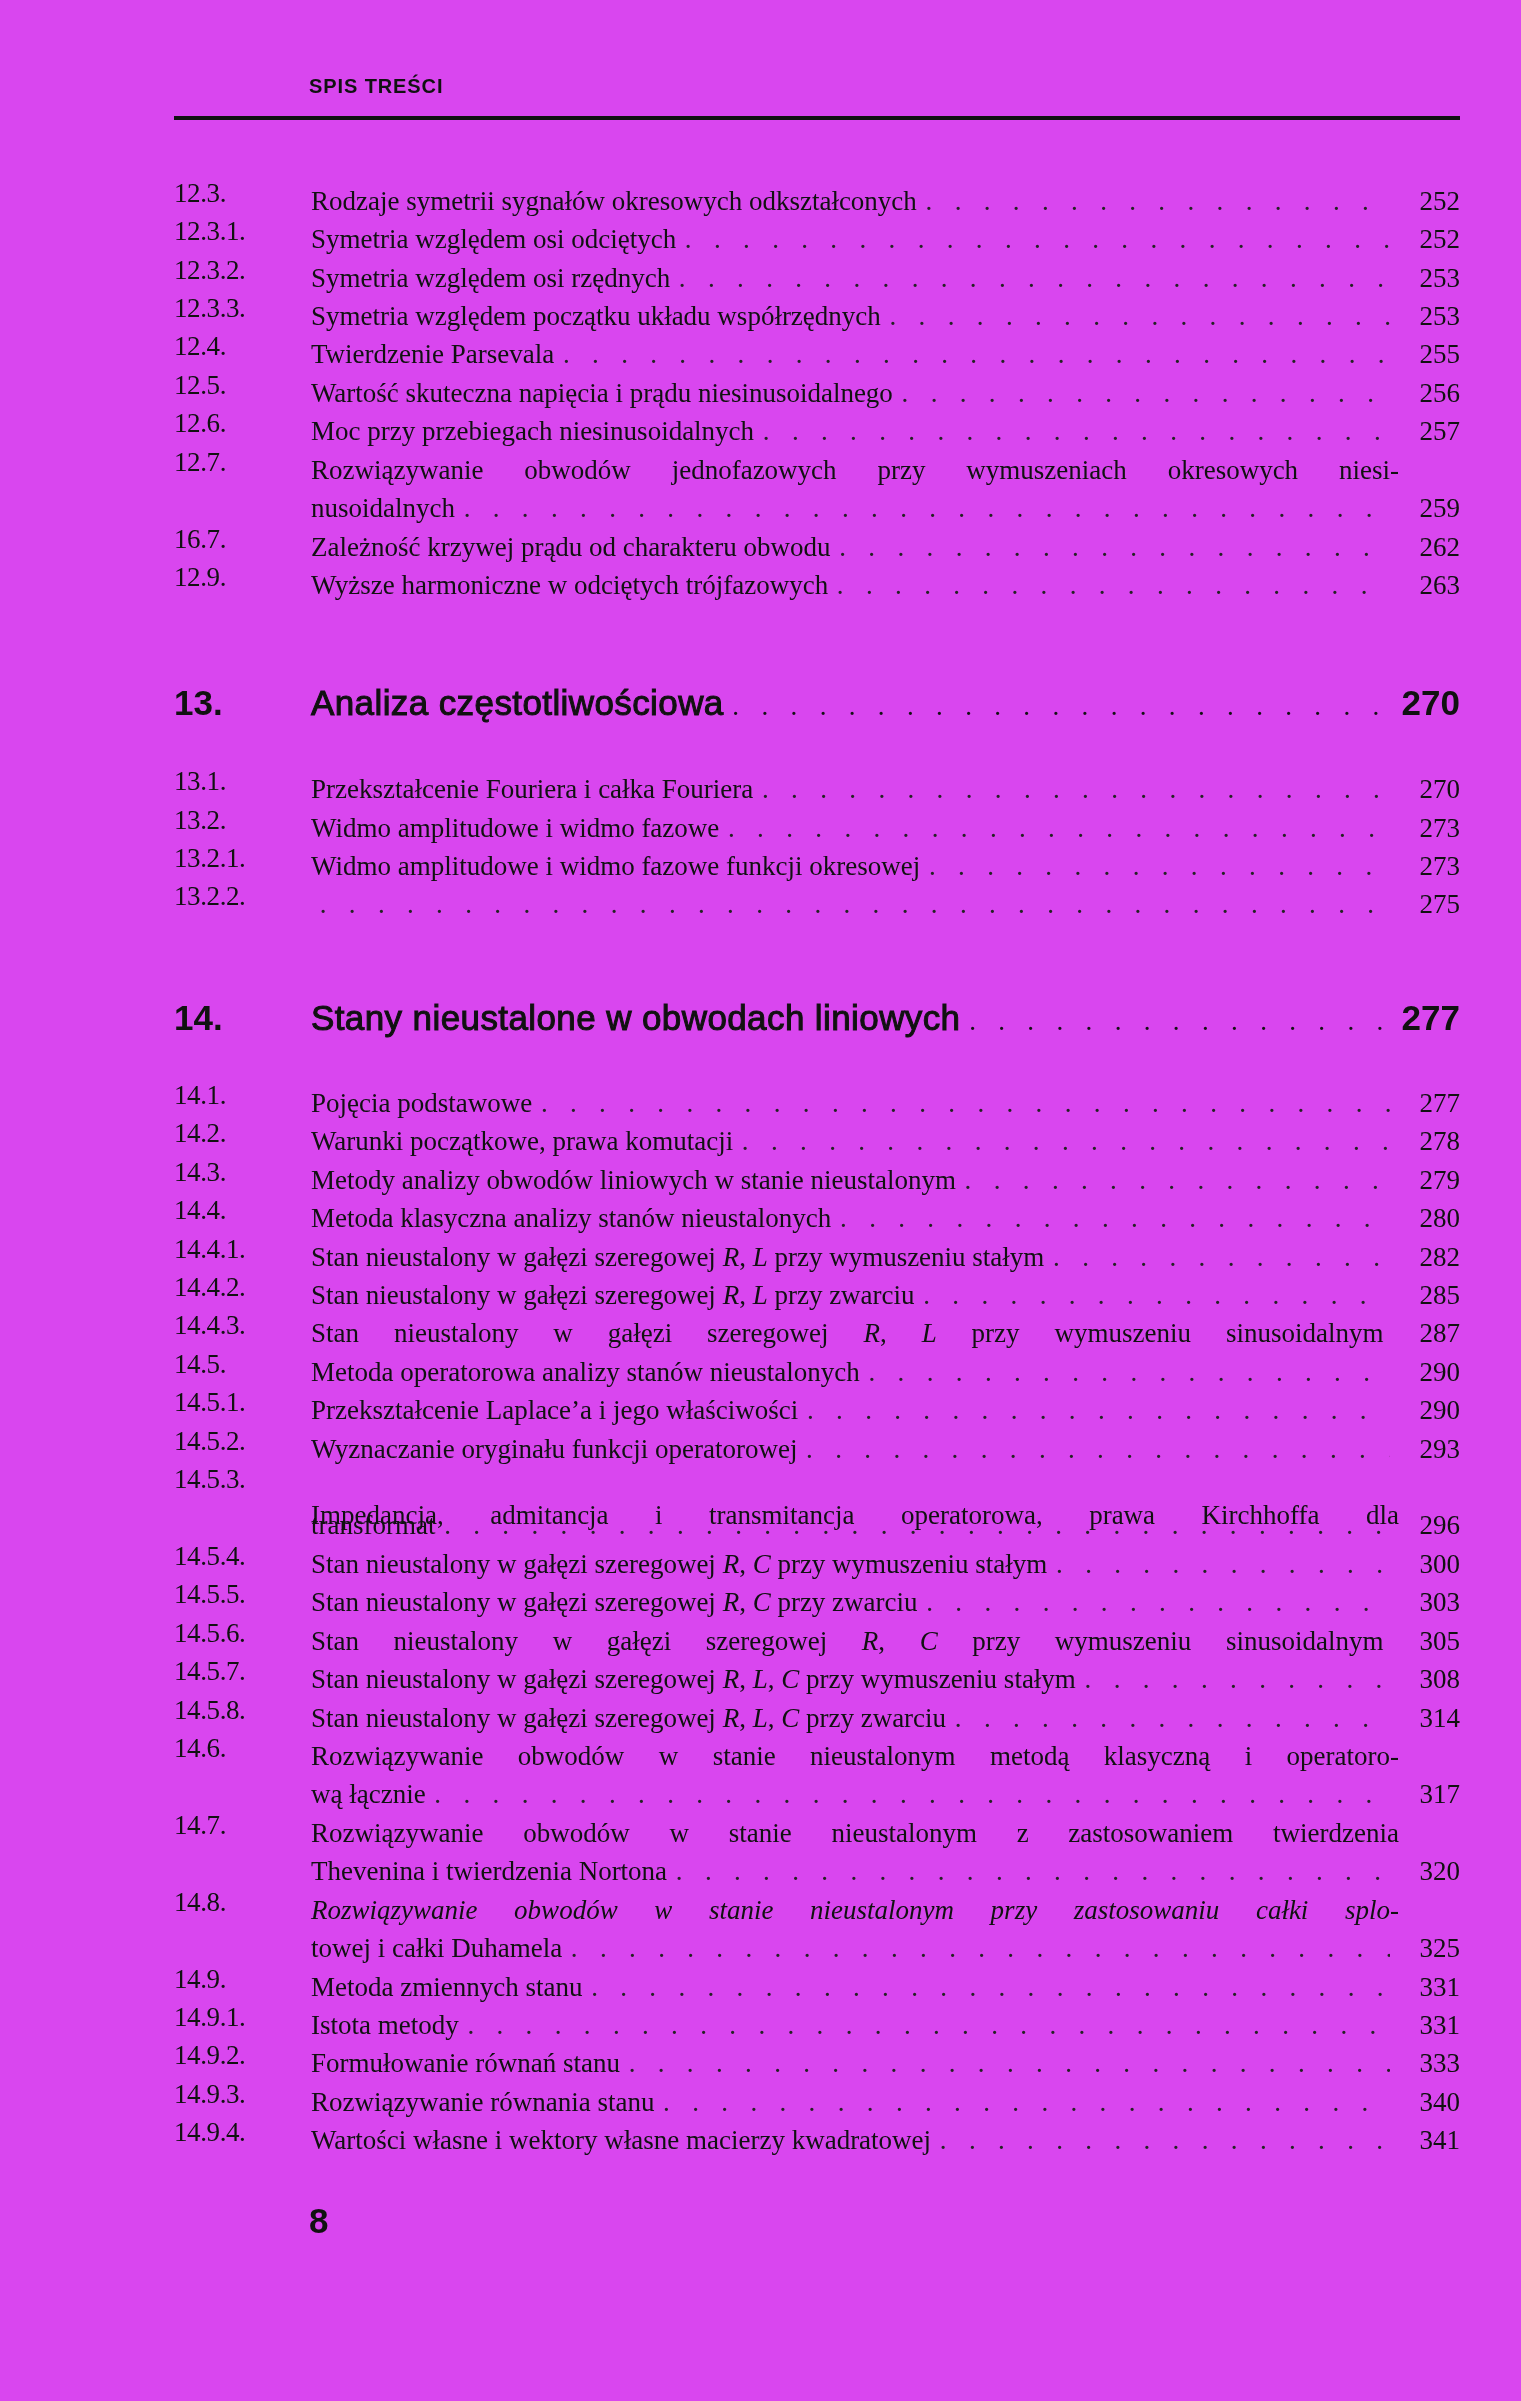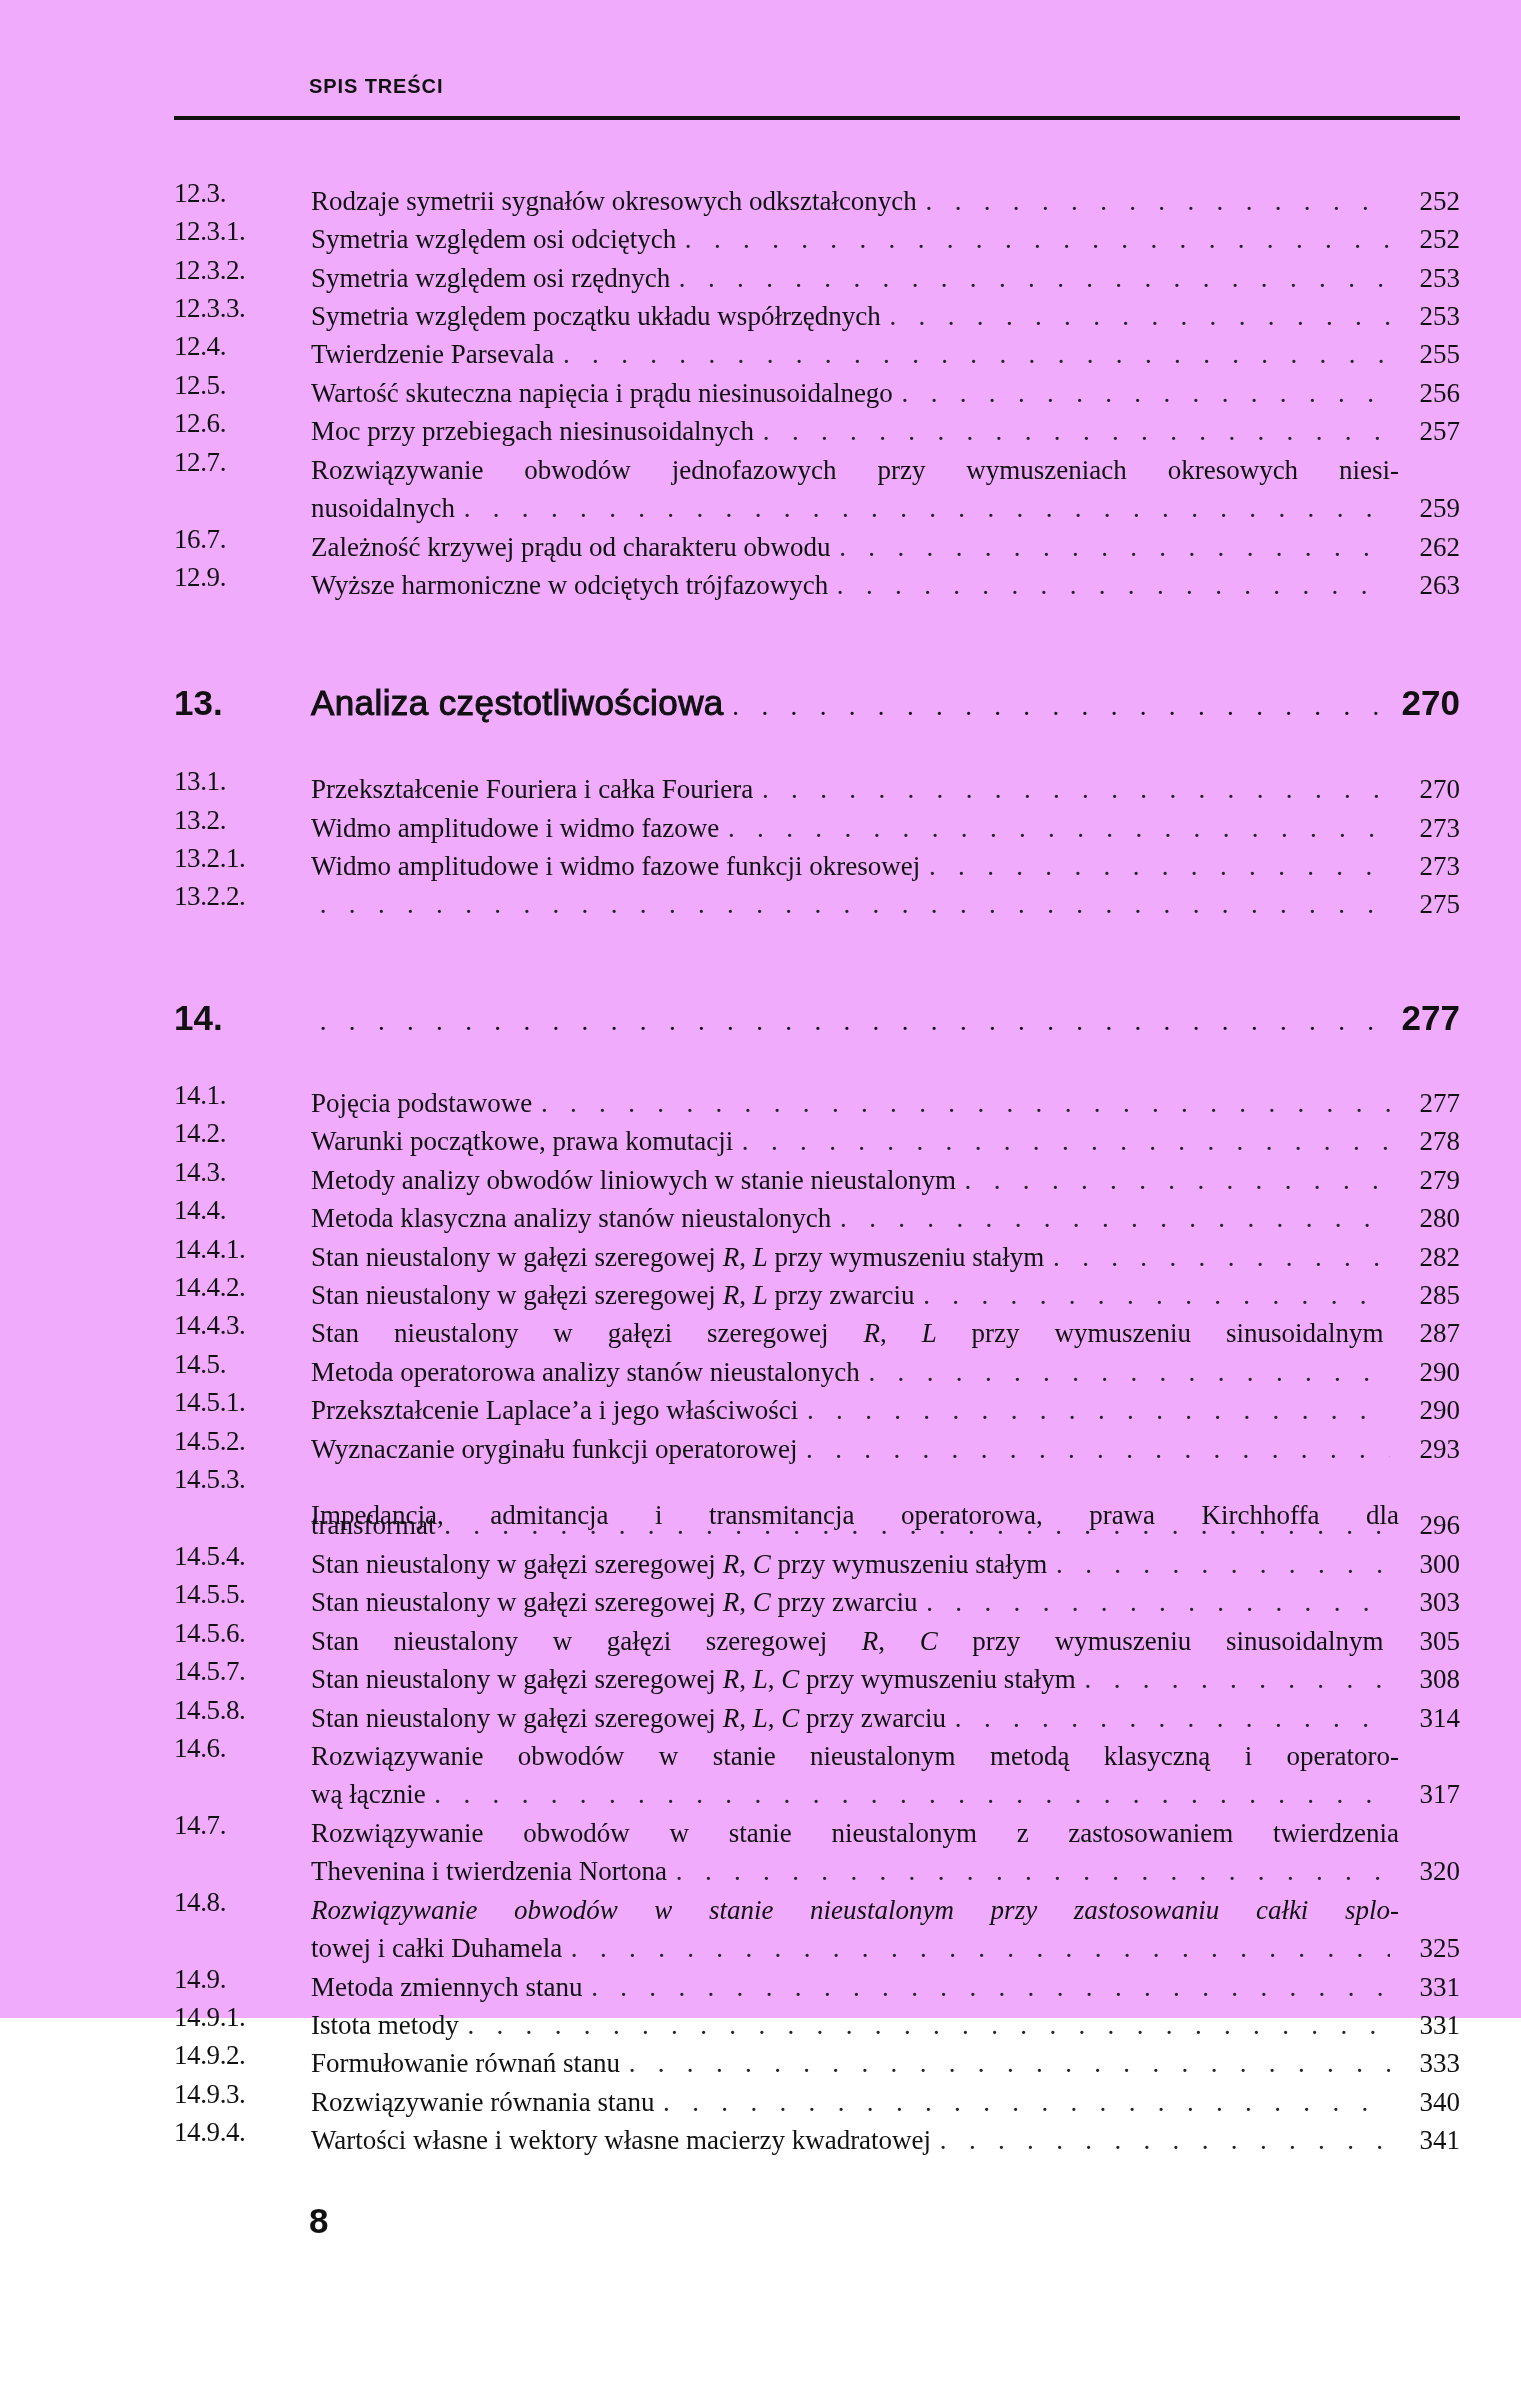--- a/index.html
+++ b/index.html
@@ -1,17 +1,17 @@
 <!DOCTYPE html>
 <html style="font-size:14px"><head>
 <meta charset="utf-8">
 <style>
   html, body { margin: 0; padding: 0; background: #ffffff; }
   body { width: 1522px; height: 2401px; position: relative; overflow: hidden; color: #111; }
-  .page { position: absolute; left: 0; top: 0; width: 1522px; height: 2018px; background: #f0abfc; }
+  .page { position: absolute; left: 0; top: 0; width: 1522px; height: 2401px; background: #d946ef; }
   .running-head {
     position: absolute; left: 309px; top: 75px;
     font-family: "Liberation Sans", sans-serif; font-weight: bold; font-size: 20px; letter-spacing: 0.9px;
   }
   .head-rule { position: absolute; left: 174px; top: 116px; width: 1286px; height: 4.3px; background: #111; }
 
   .toc { position: absolute; left: 0; top: 0; width: 1522px; }
   .row { position: absolute; left: 174px; width: 1286px; font-family: "Liberation Serif", serif; font-size: 27px; line-height: 38px; }
   .row .num { position: absolute; left: 0; top: 0; letter-spacing: -0.4px; }
   .row .body { position: absolute; left: 137px; right: 0; top: 8px; }
@@ -188,20 +188,21 @@
         <div class="body">
           <div class="line">
             <span class="dots"></span>
             <span class="page-no">275</span>
           </div>
         </div>
       </div>
       <div class="chapter" style="top: 993px;">
         <span class="num">14.</span>
         <div class="body">
+          <span class="title">Stany nieustalone w obwodach liniowych</span>
           <span class="dots"></span>
           <span class="page-no">277</span>
         </div>
       </div>
       <div class="row" style="top: 1076px;">
         <span class="num">14.1.</span>
         <div class="body">
           <div class="line">
             <span class="title">Pojęcia podstawowe</span>
             <span class="dots"></span>

